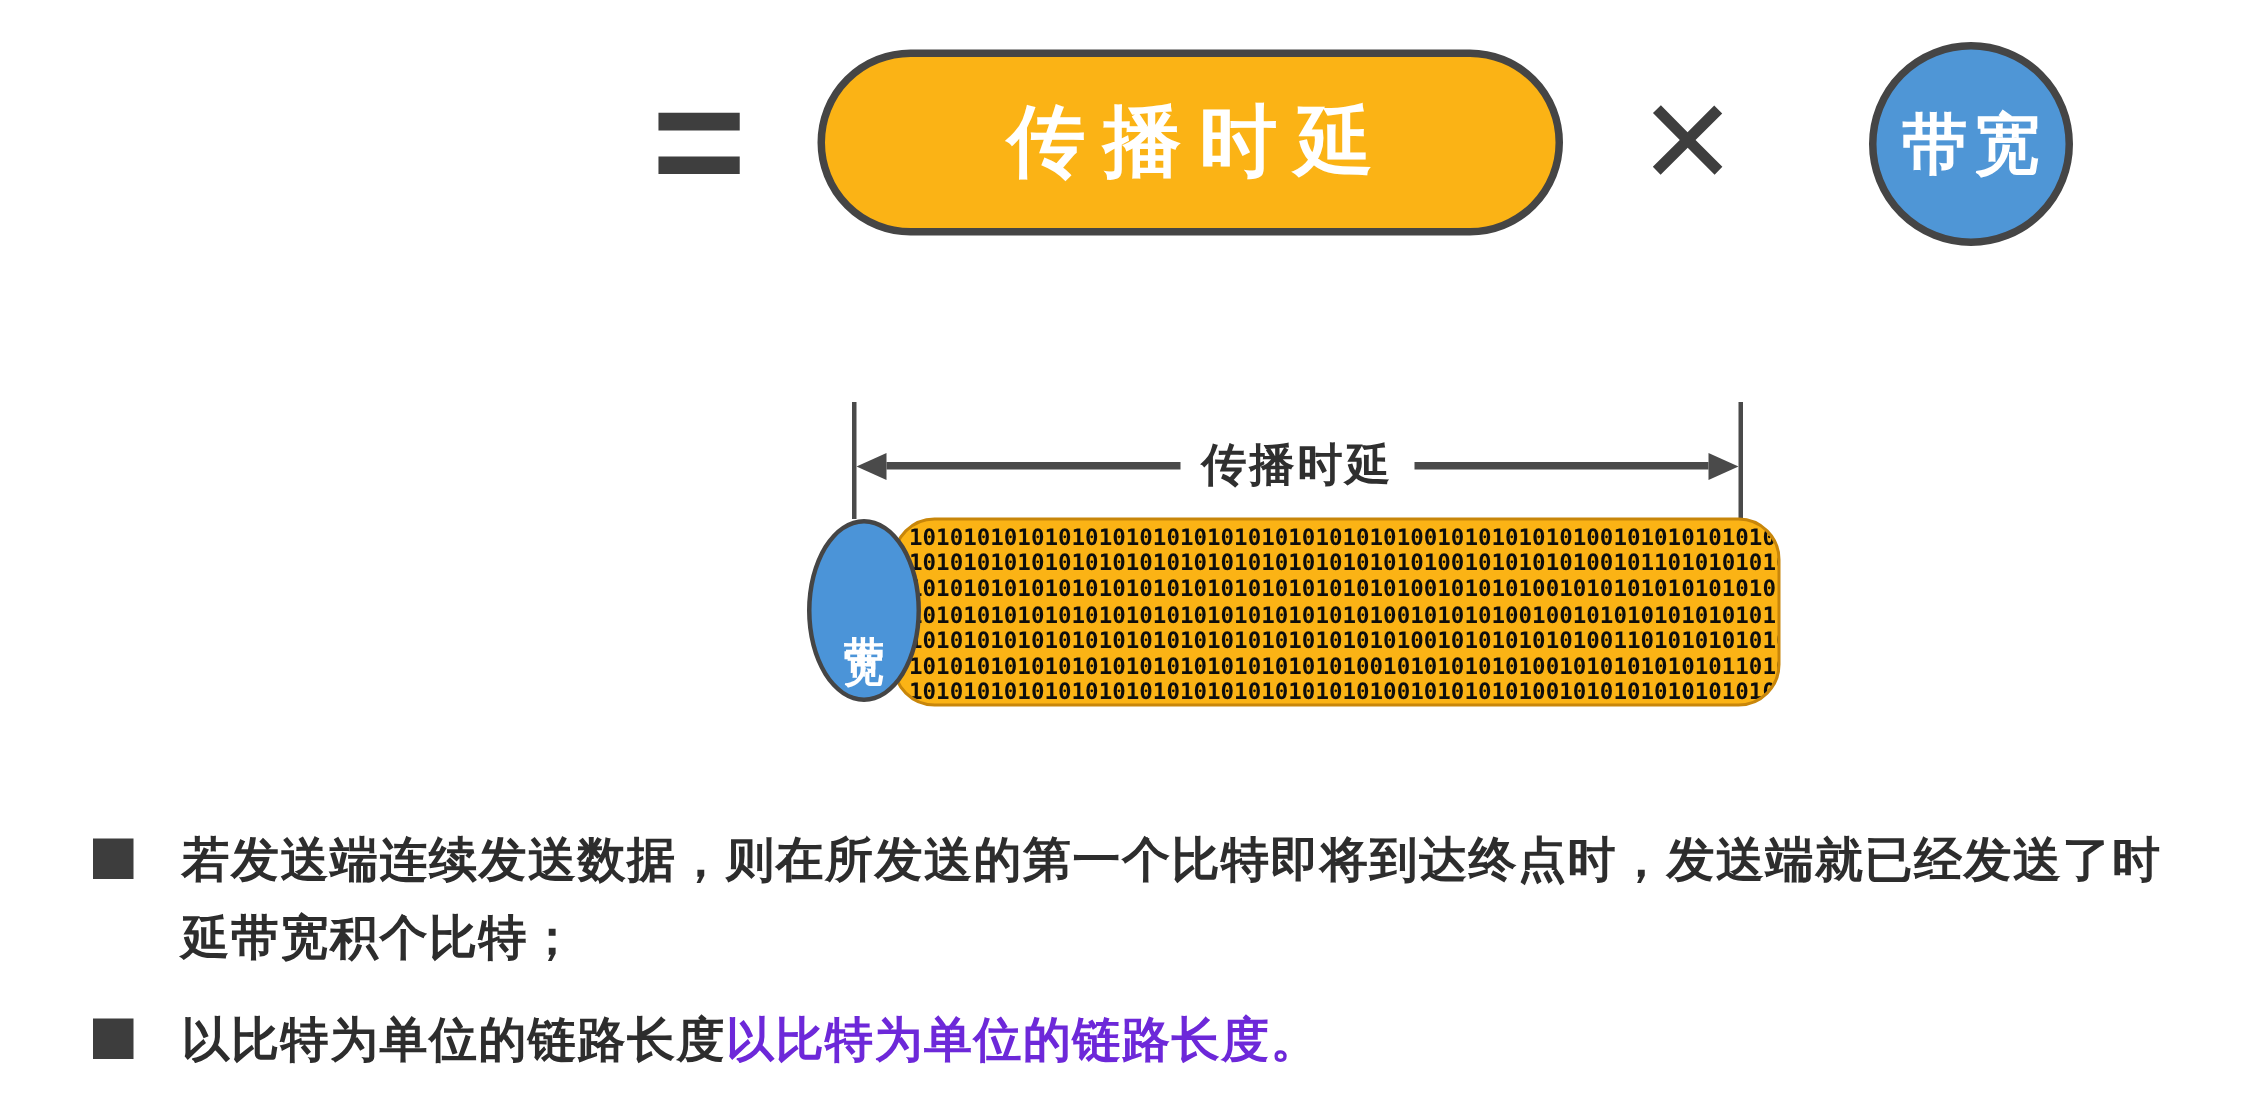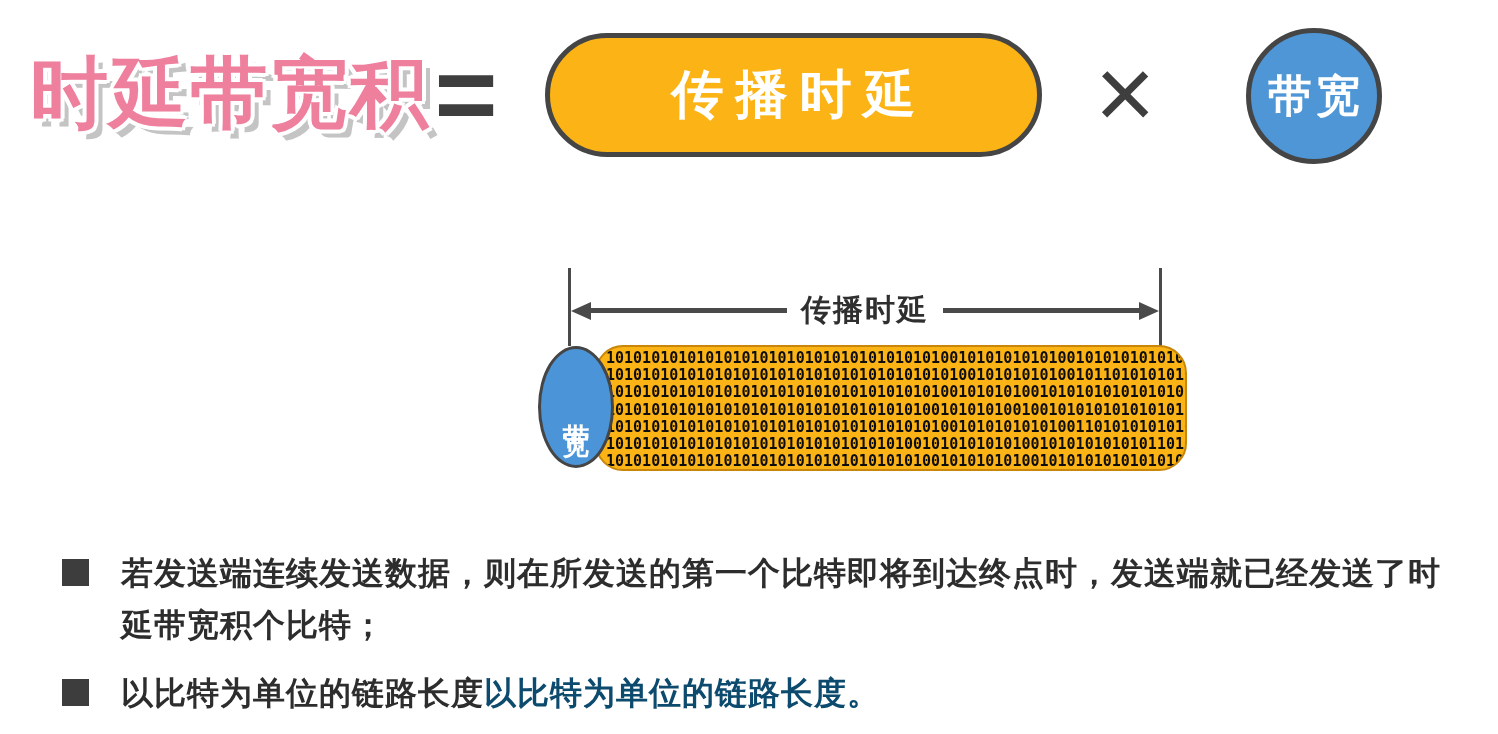--- a/index.html
+++ b/index.html
@@ -99,28 +99,27 @@
   
   .bullets{position:absolute;left:62px;top:548px;width:1412px;}
   .bullet{display:flex;align-items:flex-start;margin-bottom:16px;}
   .bsq{width:27px;height:27px;background:#3d3d3d;margin-top:11px;flex:0 0 27px;}
   .btext{
     margin:0 14px 0 32px;
     font-size:32px;font-weight:bold;color:#2d2d2d;
     line-height:1.62;letter-spacing:1px;
     max-width:1320px;
   }
-  .red{color:#0c4a6e;}
+  .red{color:#6d28d9;}
 </style>
 </head>
 <body>
 
 <div class="slide">
 
-  <h1 class="title">时延带宽积</h1>
 
   <div class="equals">=</div>
 
   <div class="prop-box">
     <span>传播时延</span>
   </div>
 
   <div class="times">×</div>
 
   <div class="bw-circle">

